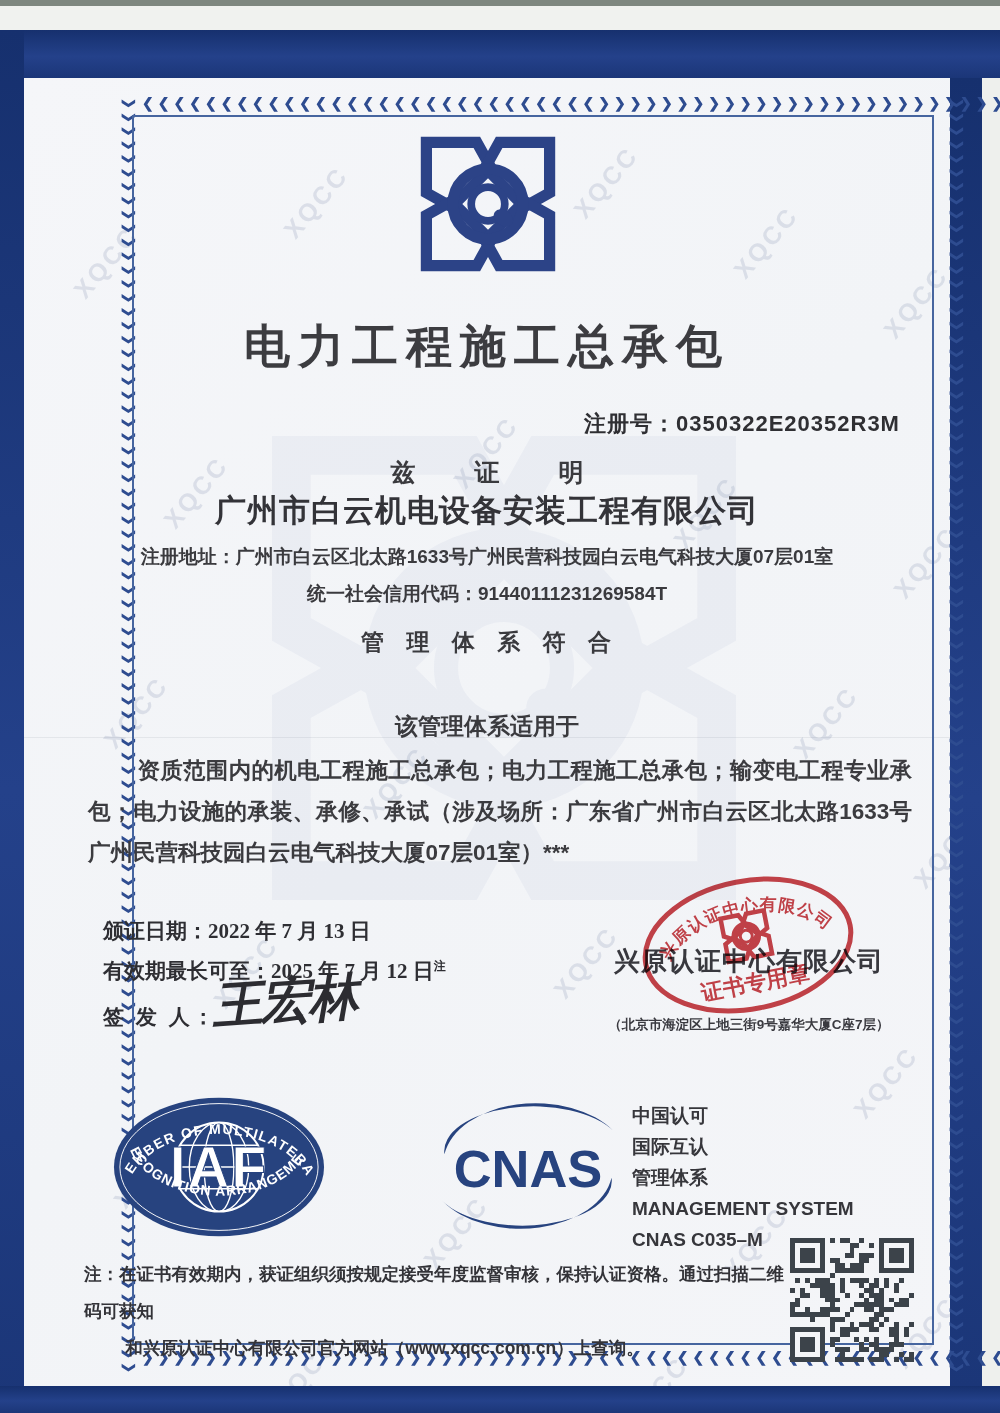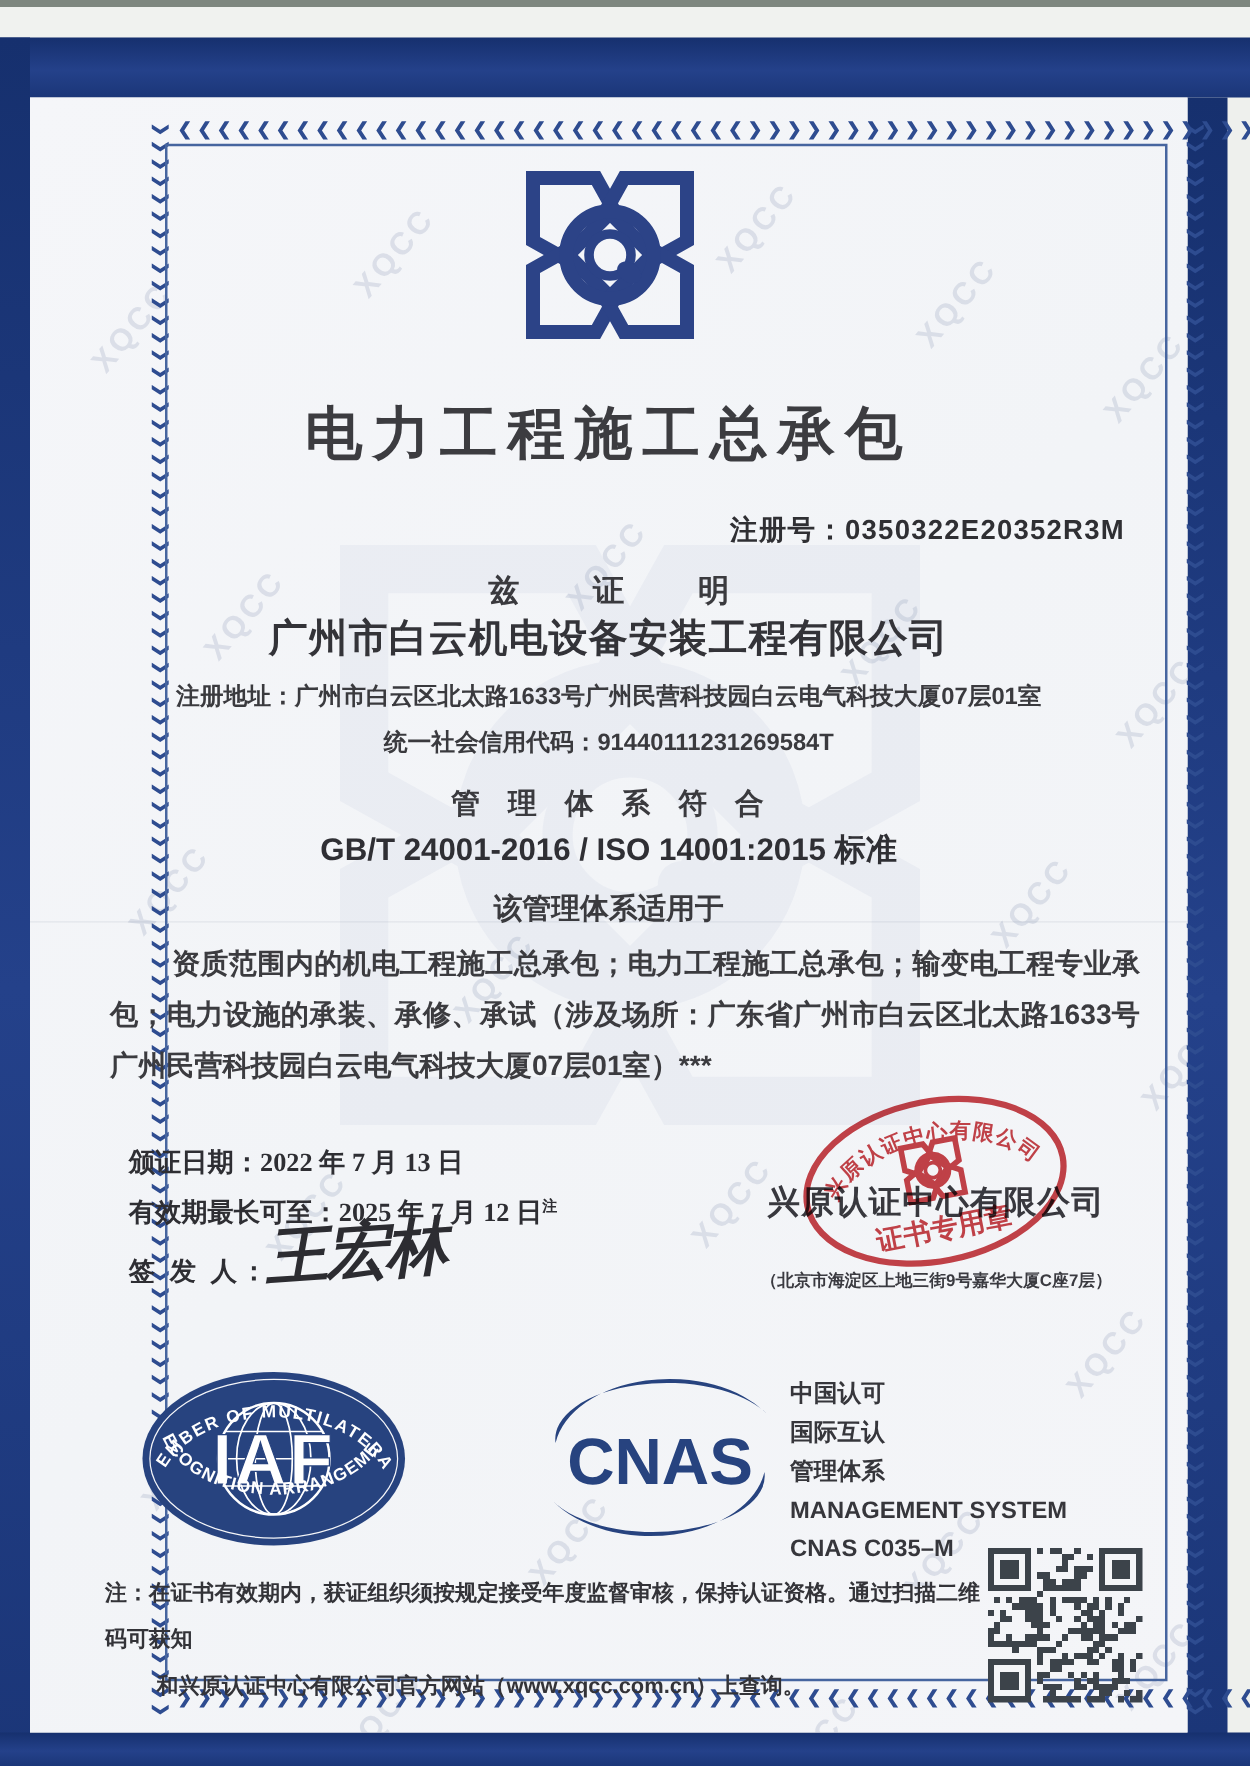--- a/index.html
+++ b/index.html
@@ -167,21 +167,20 @@
   <div class="abs c" id="addr">
     <span>注册地址：</span><span>广州市白云区北太路1633号广州民营科技园白云电气科技大厦07层01室</span>
   </div>
 
   <div class="abs c" id="credit">
     <span>统一社会信用代码：</span><span>91440111231269584T</span>
   </div>
 
   <div class="abs c" id="sys-head">管 理 体 系 符 合</div>
 
-  <div class="abs c" id="standard">GB/T 24001-2016 / ISO 14001:2015 标准</div>
 
   <div class="abs c" id="scope-head">该管理体系适用于</div>
 
   <div class="abs" id="scope">资质范围内的机电工程施工总承包；电力工程施工总承包；输变电工程专业承包；电力设施的承装、承修、承试（涉及场所：广东省广州市白云区北太路1633号广州民营科技园白云电气科技大厦07层01室）***</div>
 
   <div class="abs" id="dates">
     <div>
       <span>颁证日期：</span><span class="num">2022 年 7 月 13 日</span>
     </div>
     <div>

